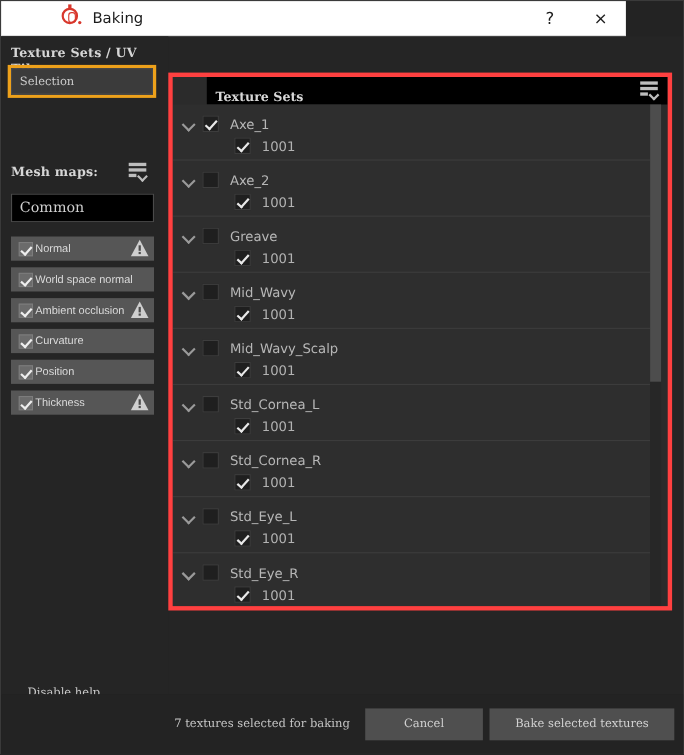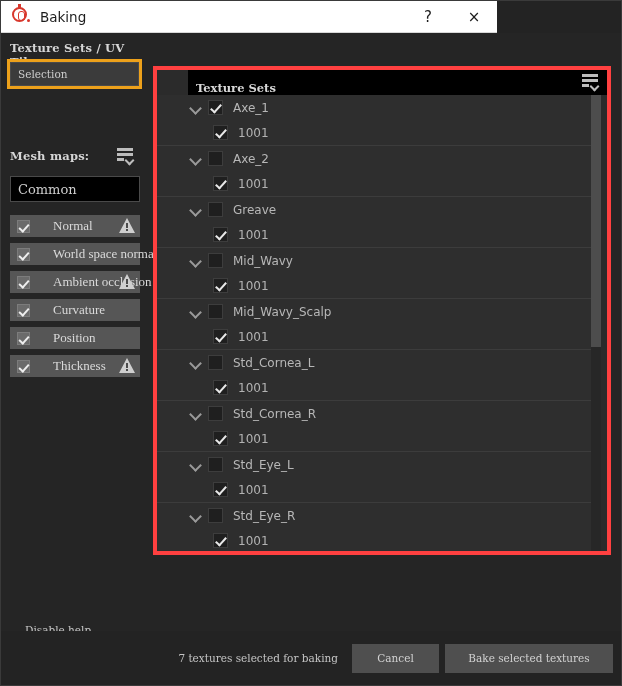--- a/index.html
+++ b/index.html
@@ -17,25 +17,26 @@
     width: 622px;
     height: 686px;
     background: #232323;
     border: 1px solid #3a3a3a;
   }
 
   
   .titlebar {
     position: absolute;
     left: 0; top: 0;
-    width: 496px; height: 32px;
+    width: 568px; height: 32px;
     background: #ffffff;
     display: flex;
     align-items: center;
     border-bottom: 1px solid #d8d8d8;
+    padding-left: 44px;
   }
   .app-icon {
     width: 22px; height: 22px;
     margin-left: 9px;
     position: relative;
     flex: none;
   }
   .app-icon .ring {
     position: absolute;
     left: 2px; top: 1px;
@@ -204,24 +205,24 @@
   .map-row .cbx.on::after {
     content: "";
     position: absolute;
     left: 3px; top: 1px;
     width: 4px; height: 8px;
     border: solid #eeeeee;
     border-width: 0 2px 2px 0;
     transform: rotate(42deg);
   }
   .map-row .mname {
-    margin-left: 23px;
+    margin-left: 2px;
     color: #dadada;
-    font-size: 13px;
-    font-family: Liberation Serif, serif;
+    font-size: 10px;
+    font-family: Liberation Sans, sans-serif;
     white-space: nowrap;
   }
   .warn {
     position: absolute;
     right: 5px; top: 3px;
     width: 16px; height: 15px;
   }
   .warn .tri {
     position: absolute;
     left: 0; top: 0;
@@ -292,23 +293,22 @@
     height: 456px;
     overflow: hidden;
     background: #2e2e2e;
   }
   .ts-group {
     border-bottom: 1px solid #3c3c3c;
   }
   .ts-row {
     height: 25px;
     display: flex;
-    align-items: center;
-    cursor: pointer;
-    padding-left: 24px;
+    align-items: flex-end;
+    cursor: pointer;
   }
   .chevron {
     margin-left: 8px;
     width: 14px; height: 14px;
     position: relative;
     flex: none;
     cursor: pointer;
   }
   .chevron::before {
     content: "";
@@ -384,21 +384,21 @@
   }
   .fbtn {
     height: 29px;
     background: #4f4f4f;
     color: #d2d2d2;
     border: none;
     font-size: 10.5px;
     font-family: "DejaVu Serif", serif;
     cursor: pointer;
   }
-  #cancel-button { width: 87px; margin-right: 6px; }
+  #cancel-button { width: 107px; margin-right: 6px; }
   #bake-button   { width: 168px; margin-right: 8px; }
 </style>
 </head>
 <body>
 
 <div id="app">
 
   <div class="titlebar">
     <div class="app-icon">
       <div class="stem"></div>

